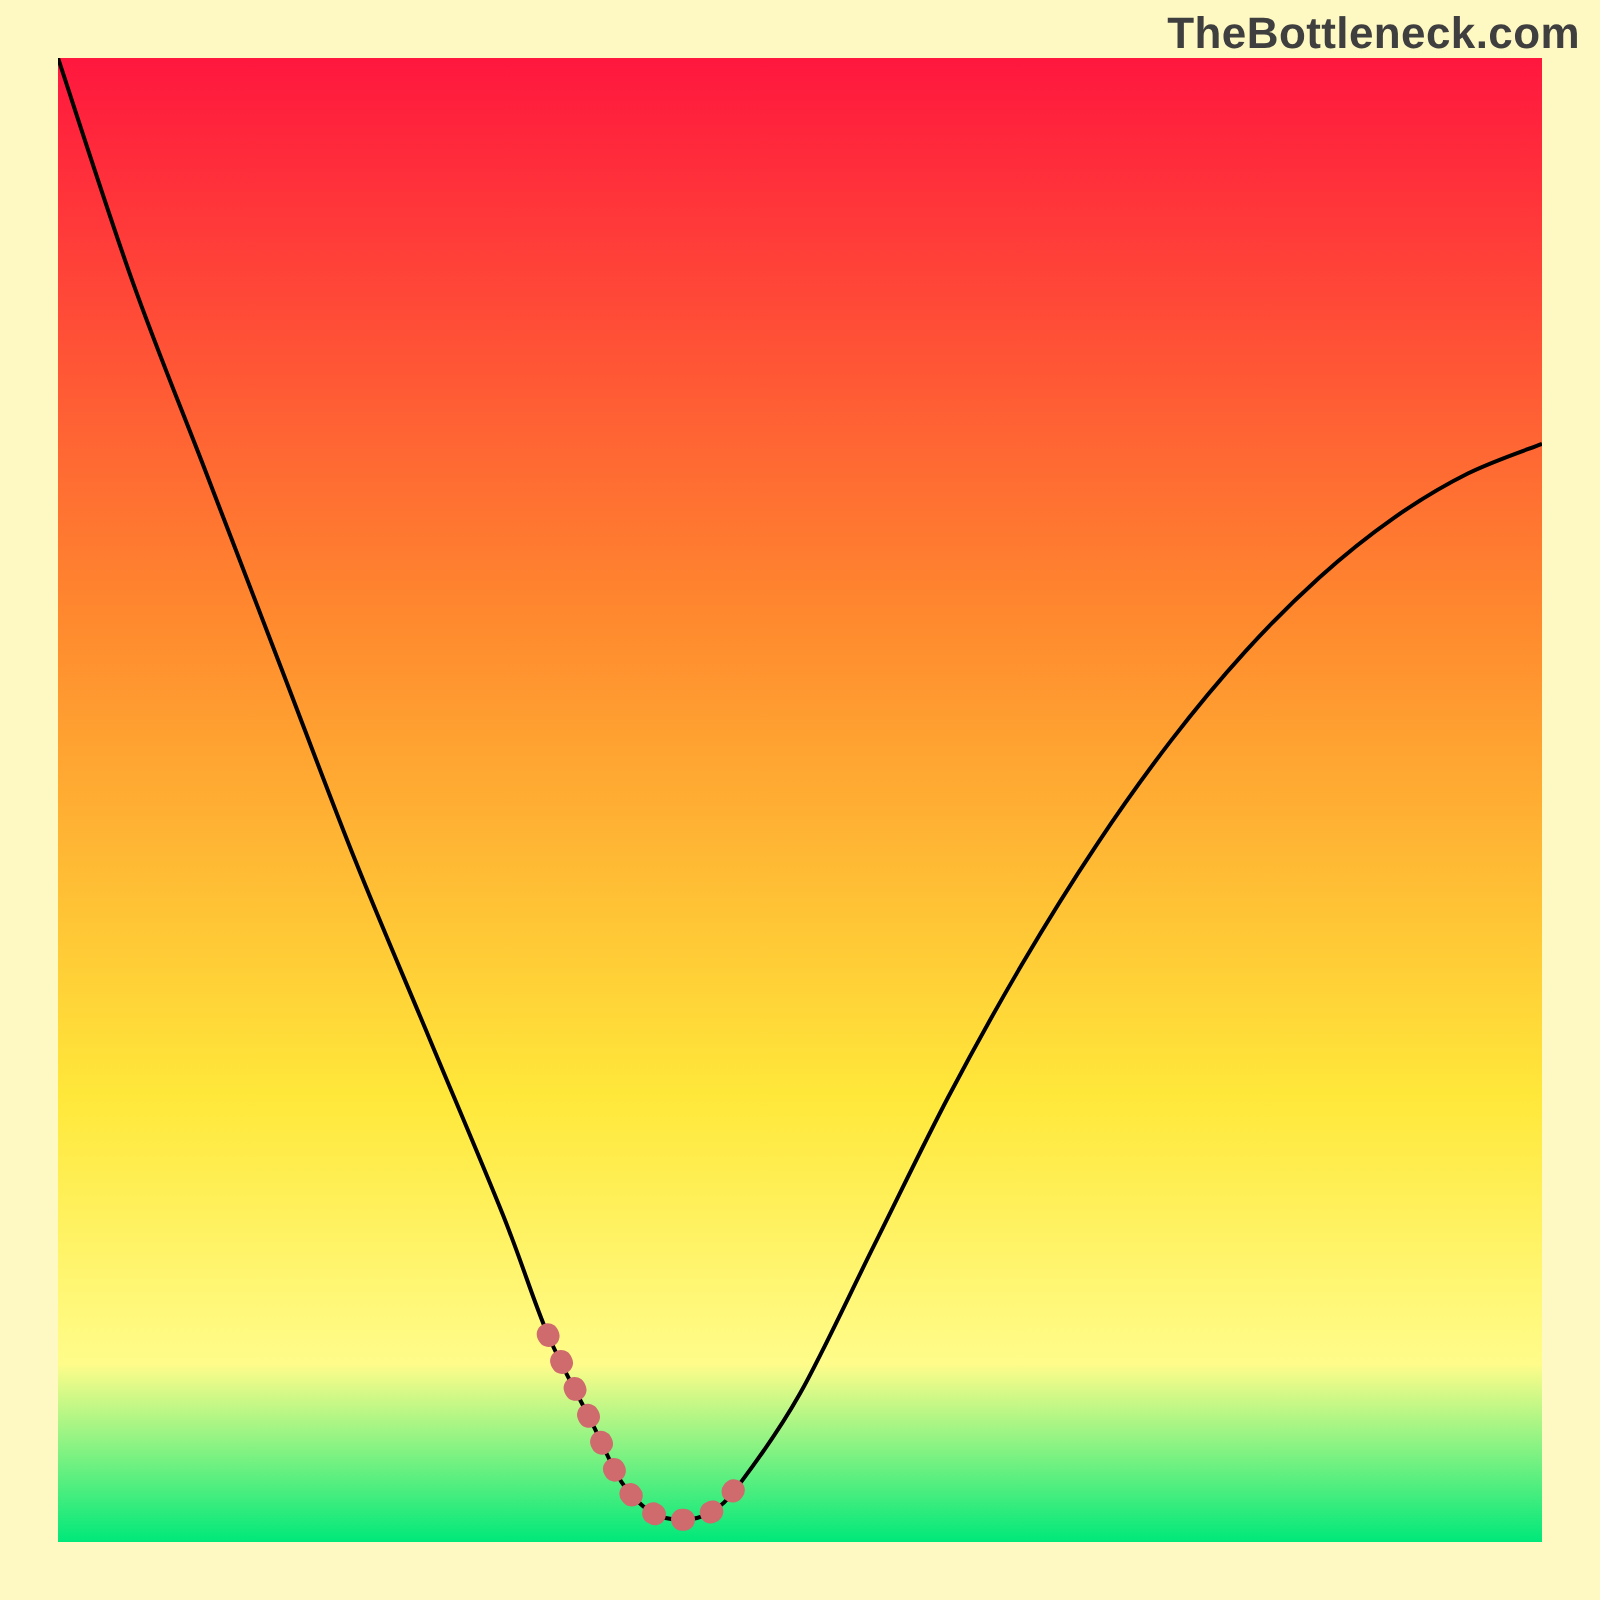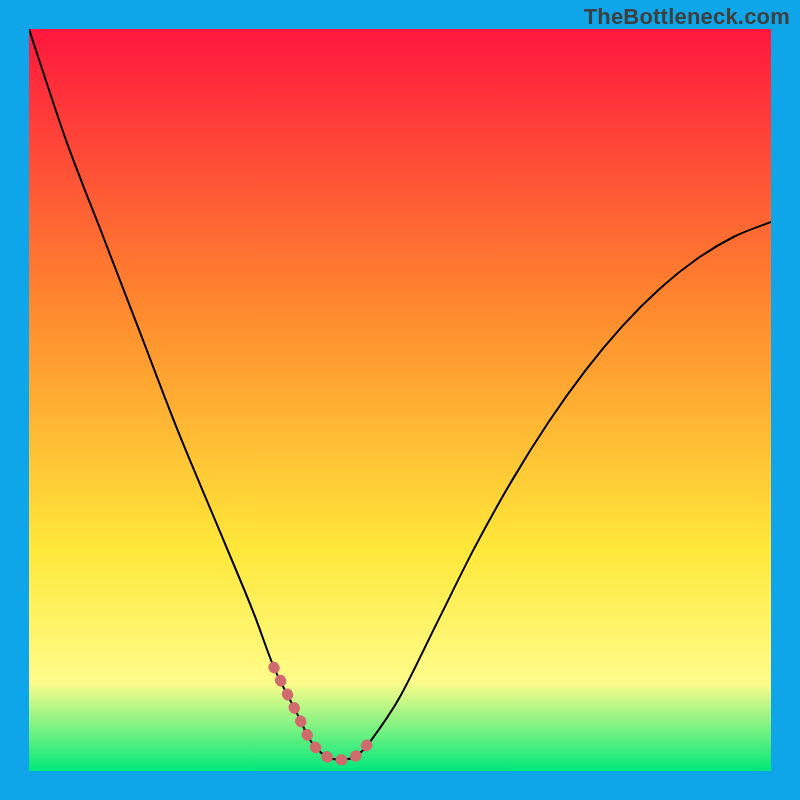--- a/index.html
+++ b/index.html
@@ -7,21 +7,21 @@
     padding: 0;
     width: 800px;
     height: 800px;
     background: #000;
     overflow: hidden;
     font-family: Arial, Helvetica, sans-serif;
   }
   .frame {
     position: absolute;
     inset: 0;
-    background: #0ea5e9;
+    background: #fef9c3;
   }
   .plot-wrap {
     position: absolute;
     left: 29px;
     top: 29px;
     width: 742px;
     height: 742px;
   }
   .plot {
     display: block;

